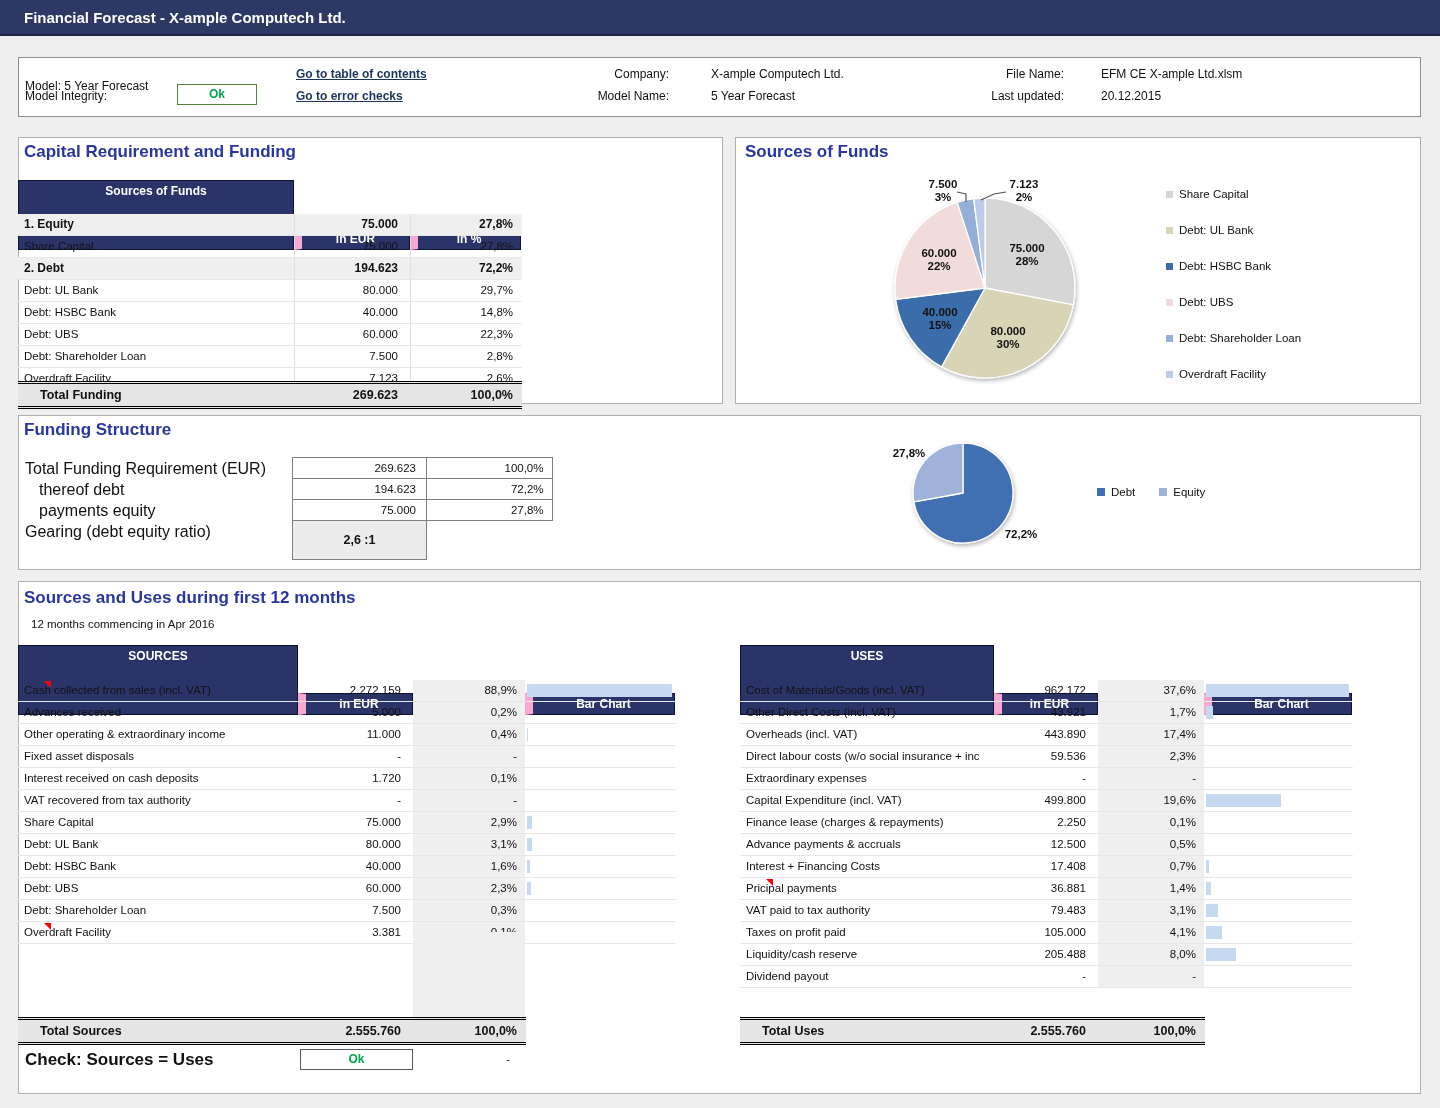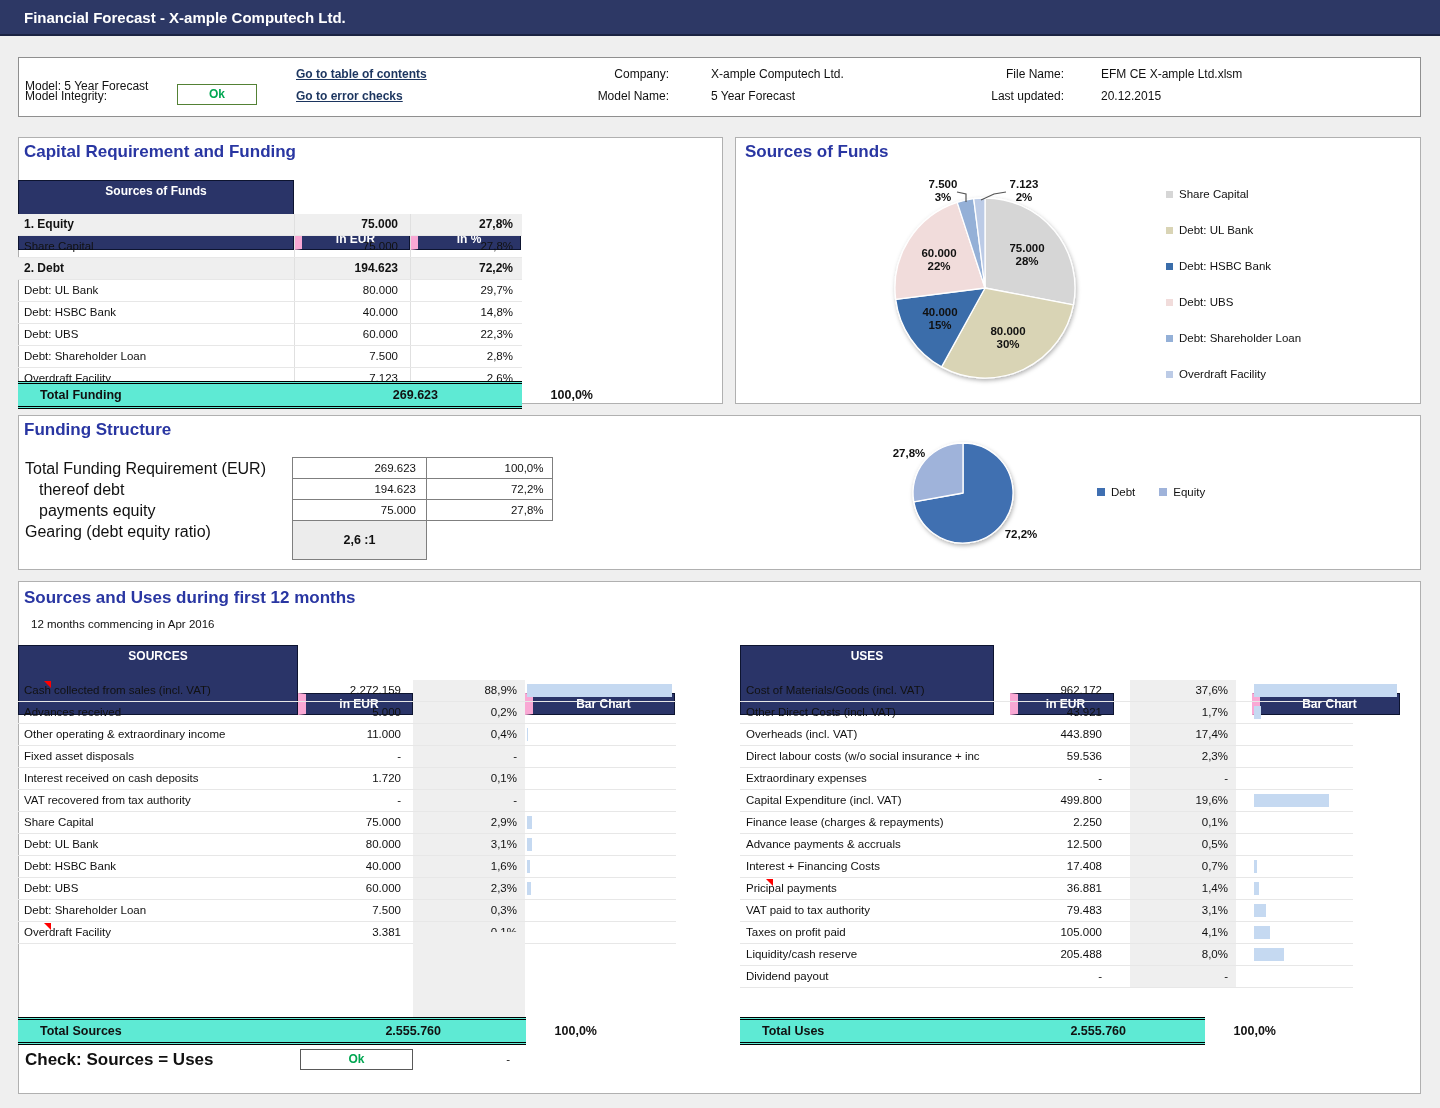--- a/index.html
+++ b/index.html
@@ -24,42 +24,42 @@
   .okbox{position:absolute;border:1px solid #538135;background:#fff;text-align:center;
          font-size:12px;font-weight:bold;color:#00a651;line-height:19px;box-sizing:border-box;}
   .okbox2{border-color:#595959;}
   
   .thead{position:absolute;display:grid;height:22px;}
   .thead .th{background:#2a3468;color:#fff;font-size:12px;font-weight:bold;text-align:center;
              line-height:20px;border:1px solid #0d1430;box-sizing:border-box;white-space:nowrap;}
   .thead .th + .th{border-left:8px solid #f9a8d4;margin-top:48px;}
   .grid-cap{grid-template-columns:276px 116px 111px;}
   .grid-src{grid-template-columns:280px 115px 112px 150px;}
-  .grid-use{grid-template-columns:254px 104px 106px 148px;gap:16px;}
+  .grid-use{grid-template-columns:254px 104px 106px 148px;}
   .grid-cap-t{grid-template-columns:276px 116px 111px;}
   .grid-src-t{grid-template-columns:280px 115px 112px;}
   .grid-use-t{grid-template-columns:254px 104px 106px;}
   
   .rows{position:absolute;}
   .trow{display:grid;height:21px;font-size:11.5px;line-height:21px;border-bottom:1px solid #e7e7e7;}
   .trow.shaded{background:#efefef;}
   .trow.brow{font-weight:bold;font-size:12px;}
   .c-label{padding-left:6px;white-space:nowrap;overflow:hidden;position:relative;}
   .c-eur{text-align:right;padding-right:12px;white-space:nowrap;}
   .c-pct{text-align:right;padding-right:8px;white-space:nowrap;}
   .cap-rows .c-eur,.cap-rows .c-pct{border-left:1px solid #e0e0e0;}
   .su-rows .c-pct{background:#efefef;}
   .c-bar{position:relative;}
   .barfill{position:absolute;left:2px;top:4px;height:13px;background:#c5d9f1;}
   .note{position:absolute;left:26px;top:1px;width:7px;height:7px;background:#ff0000;
         clip-path:polygon(0 0,100% 0,100% 100%);}
   
-  .totrow{position:absolute;display:grid;height:22px;background:#5eead4;font-weight:bold;
+  .totrow{position:absolute;display:grid;height:22px;background:#e5e5e5;font-weight:bold;
           font-size:12.5px;line-height:16px;border-top:3px double #000;border-bottom:3px double #000;
-          box-sizing:content-box;gap:40px;}
+          box-sizing:content-box;}
   .totrow .c-label{padding-left:22px;}
   .spacer-row{position:absolute;display:grid;}
   .spacer-row .sp-pct{background:#efefef;}
   
   .fs-label{position:absolute;font-size:16px;line-height:21px;white-space:nowrap;}
   .fs-ind{padding-left:14px;}
   .fs-table{position:absolute;border-collapse:collapse;}
   .fs-table td{border:1px solid #7f7f7f;width:115px;height:20px;font-size:11.5px;
                text-align:right;padding:0 10px 0 0;background:#fff;}
   .fs-table td.p2{width:75px;padding-right:8px;}

